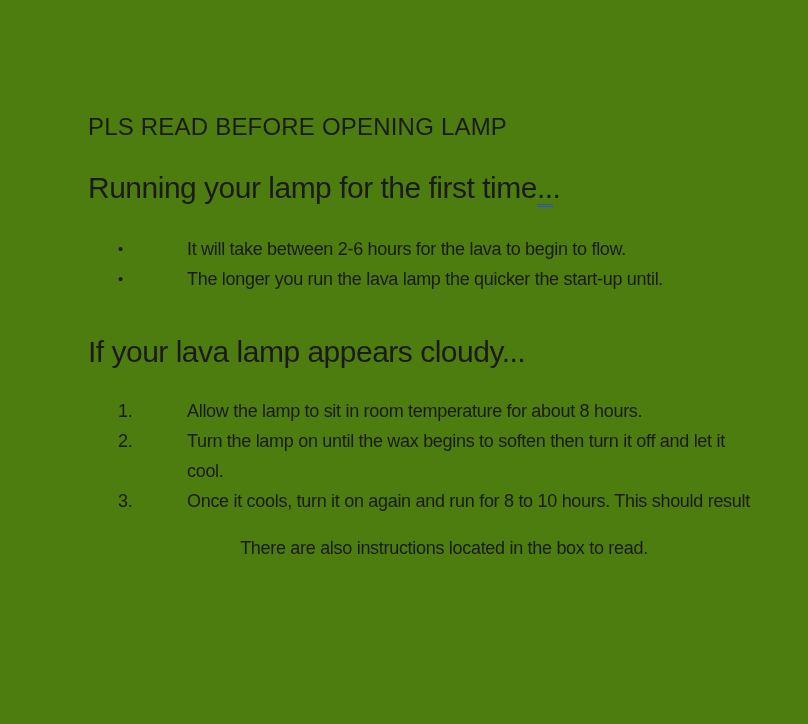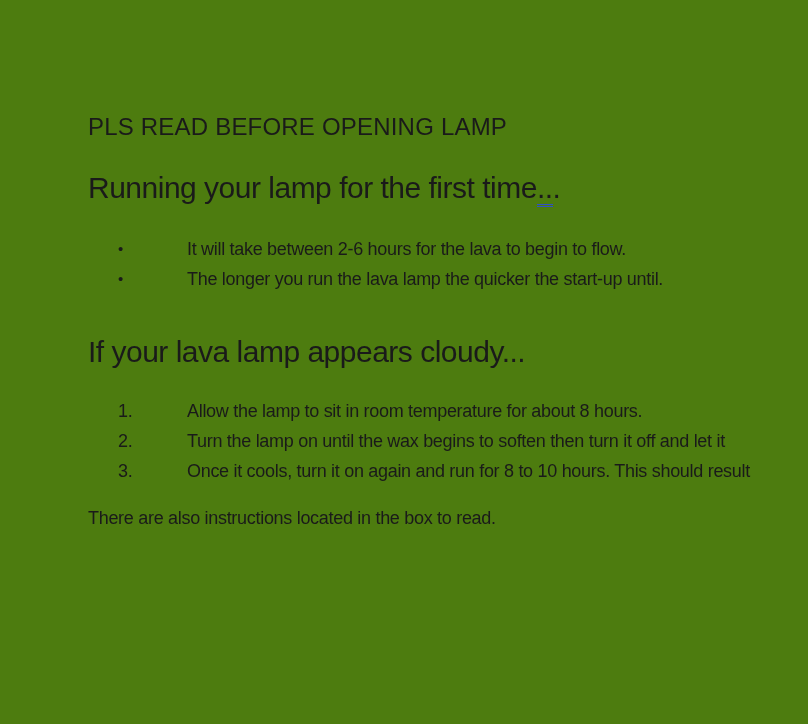--- a/index.html
+++ b/index.html
@@ -68,20 +68,21 @@
   }
   .line {
     white-space: nowrap;
   }
   .note {
     margin-top: 17px;
     font-size: 18px;
     line-height: 30px;
     letter-spacing: -0.3px;
     white-space: nowrap;
+    text-align: center;
   }
 </style>
 </head>
 <body>
 
 <div class="page">
 
   <div class="h1">PLS READ BEFORE OPENING LAMP</div>
 
   <div class="h2"><span>Running your lamp for the first time</span><span class="grammar-mark">..</span><span>.</span></div>
@@ -109,20 +110,21 @@
       <span class="marker">1.</span>
       <span class="text">
         <div class="line">Allow the lamp to sit in room temperature for about 8 hours.</div>
       </span>
     </div>
 
     <div class="row">
       <span class="marker">2.</span>
       <span class="text">
         <div class="line">Turn the lamp on until the wax begins to soften then turn it off and let it</div>
+        <div class="line">cool.</div>
       </span>
     </div>
 
     <div class="row">
       <span class="marker">3.</span>
       <span class="text">
         <div class="line">Once it cools, turn it on again and run for 8 to 10 hours. This should result</div>
       </span>
     </div>
 

